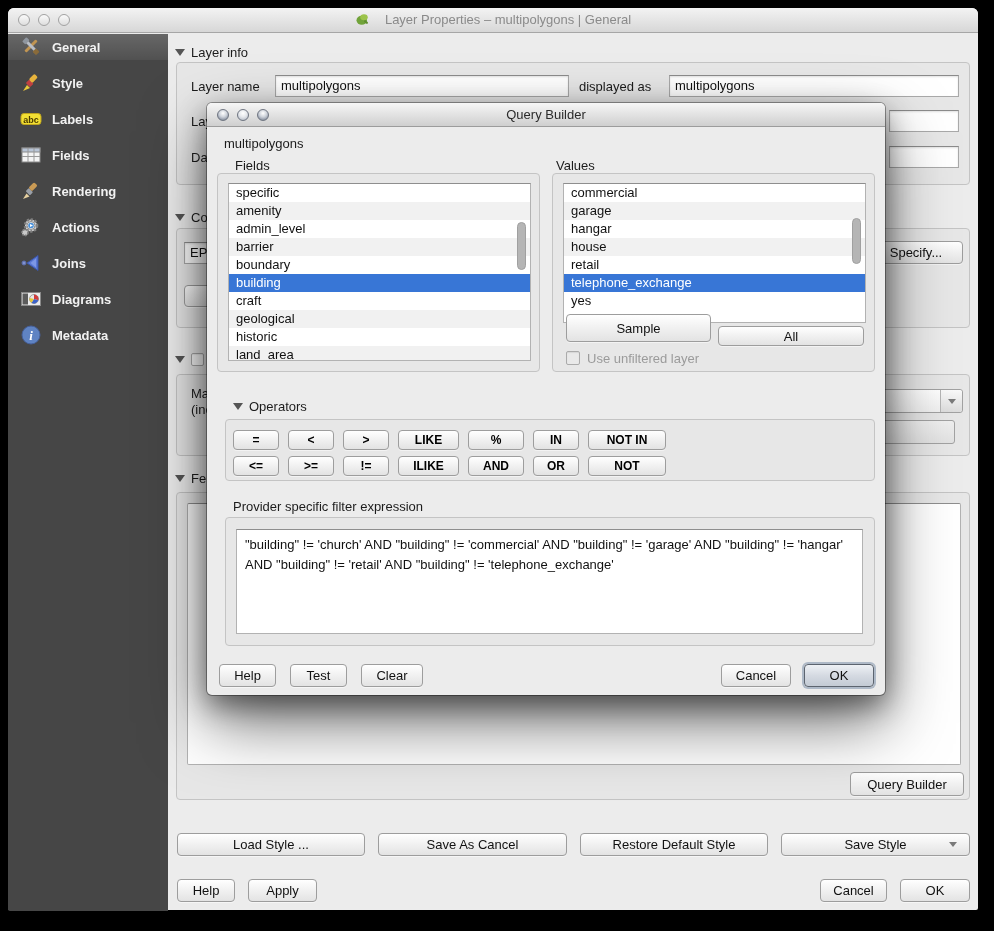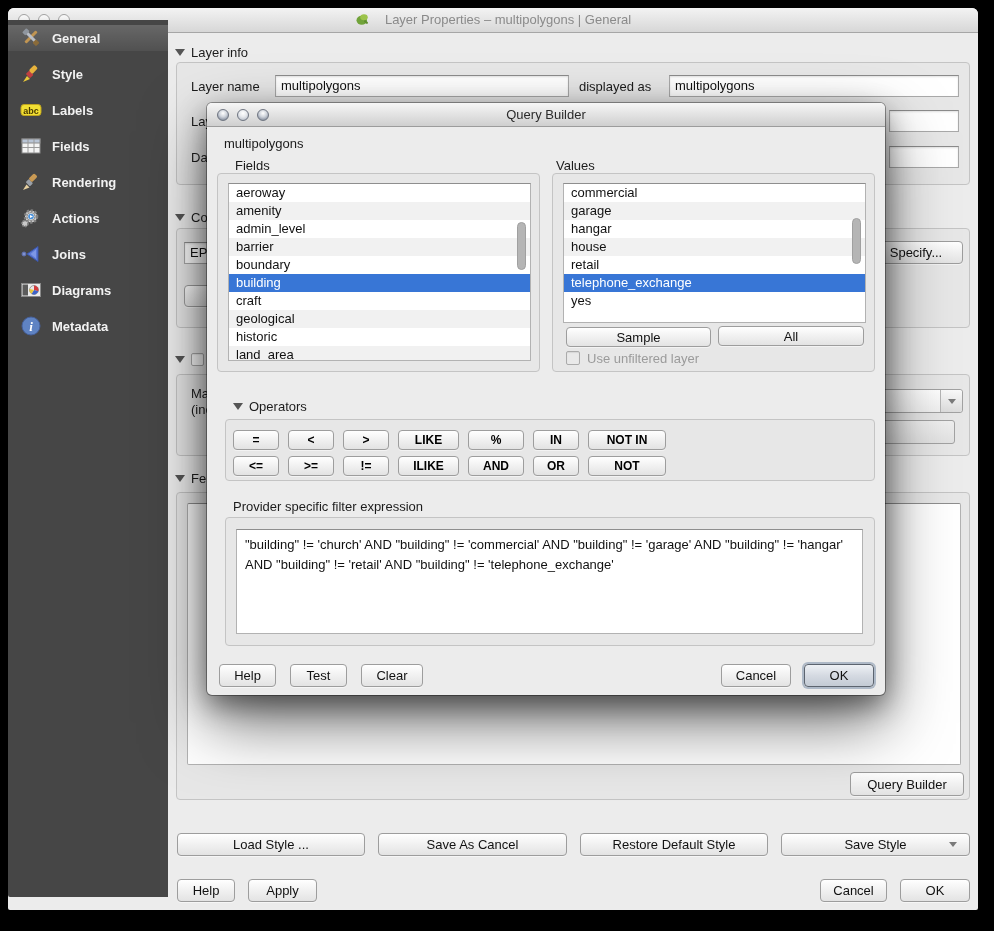--- a/index.html
+++ b/index.html
@@ -10,21 +10,21 @@
   #titlebar { position:absolute; left:0; top:0; width:970px; height:25px; background:linear-gradient(#f3f3f3,#d7d7d7); border-bottom:1px solid #a6a6a6; border-radius:6px 6px 0 0; }
   .lights { position:absolute; left:10px; top:6px; display:flex; gap:8px; }
   .light { width:12px; height:12px; border-radius:50%; }
   .light.hollow { border:1.5px solid #a2a2a2; background:linear-gradient(#fafafa,#dedede); }
   .light.graphite { border:1px solid #6f7581; background:radial-gradient(circle at 50% 32%, #ffffff 0%, #cdd2da 45%, #8d95a4 80%, #767e8e 100%); }
   #titlebar .title { position:absolute; left:0; right:0; top:4px; text-align:center; font-size:13px; color:#8a8a8a; }
   #qb-titlebar .title { position:absolute; left:0; right:0; top:4px; text-align:center; font-size:13px; color:#2b2b2b; }
   .title-inner { display:inline-flex; align-items:flex-end; gap:15px; }
 
   
-  #sidebar { position:absolute; left:0; top:12px; width:160px; height:877px; background:#464646; border-radius:0 0 0 2px; padding-top:5px; }
+  #sidebar { position:absolute; left:0; top:26px; width:160px; height:877px; background:#464646; border-radius:0 0 0 2px; }
   .side-item { height:26px; margin-bottom:10px; display:flex; align-items:center; gap:10px; padding-left:12px; color:#f2f2f2; font-size:13px; font-weight:700; }
   .side-item.selected { background:linear-gradient(rgba(255,255,255,.18),rgba(255,255,255,.06)); }
   .side-icon { width:22px; height:22px; flex:0 0 22px;text-align:center; }
 
   
   .groupbox { position:absolute; background:#e7e7e7; border:1px solid #c4c4c4; border-radius:4px; }
   .hdr { position:absolute; display:flex; align-items:center; gap:6px; font-size:13px; color:#1c1c1c; }
   .tri { width:0; height:0; border-left:5px solid transparent; border-right:5px solid transparent; border-top:7px solid #555; }
   .lbl { position:absolute; font-size:13px; color:#1c1c1c; white-space:nowrap; }
   .input { position:absolute; background:#fff; border:1px solid #a9a9a9; border-top-color:#8b8b8b; box-shadow:inset 0 1px 2px rgba(0,0,0,.12); font-size:13px; color:#111; padding:2px 5px; line-height:16px; white-space:nowrap; overflow:hidden; }
@@ -230,21 +230,21 @@
       <div class="light graphite"></div>
     </div>
     <div class="title">Query Builder</div>
   </div>
   <div id="qb-body">
     <span class="lbl" style="left:17px; top:9px;">multipolygons</span>
 
     <span class="lbl" style="left:28px; top:31px;">Fields</span>
     <div class="groupbox" style="left:10px; top:46px; width:323px; height:199px;">
       <div class="listbox" style="left:10px; top:9px; width:303px; height:178px;">
-          <div class="list-row">aeroway</div>
+          <div class="list-row">specific</div>
           <div class="list-row alt">amenity</div>
           <div class="list-row">admin_level</div>
           <div class="list-row alt">barrier</div>
           <div class="list-row">boundary</div>
           <div class="list-row alt selected">building</div>
           <div class="list-row">craft</div>
           <div class="list-row alt">geological</div>
           <div class="list-row">historic</div>
           <div class="list-row alt">land_area</div>
         </div>
@@ -256,21 +256,21 @@
       <div class="listbox" style="left:10px; top:9px; width:303px; height:140px;">
           <div class="list-row">commercial</div>
           <div class="list-row alt">garage</div>
           <div class="list-row">hangar</div>
           <div class="list-row alt">house</div>
           <div class="list-row">retail</div>
           <div class="list-row alt selected">telephone_exchange</div>
           <div class="list-row">yes</div>
         </div>
       <div class="scroll-thumb" style="right:13px; top:44px; height:46px;"></div>
-      <div class="btn" style="left:13px; top:153px; width:145px; height:20px;">Sample</div>
+      <div class="btn" style="left:13px; top:140px; width:145px; height:28px;">Sample</div>
       <div class="btn" style="left:165px; top:152px; width:146px; height:20px;">All</div>
       <span class="checkbox" style="position:absolute; left:13px; top:177px; width:14px; height:14px; background:#e9e9e9;"></span>
       <span class="lbl" style="left:34px; top:177px; color:#9b9b9b;">Use unfiltered layer</span>
     </div>
 
     <div class="hdr" style="left:26px; top:272px;">
       <span class="tri"></span>
       <span>Operators</span>
     </div>
     <div class="groupbox" style="left:18px; top:292px; width:650px; height:62px;">

